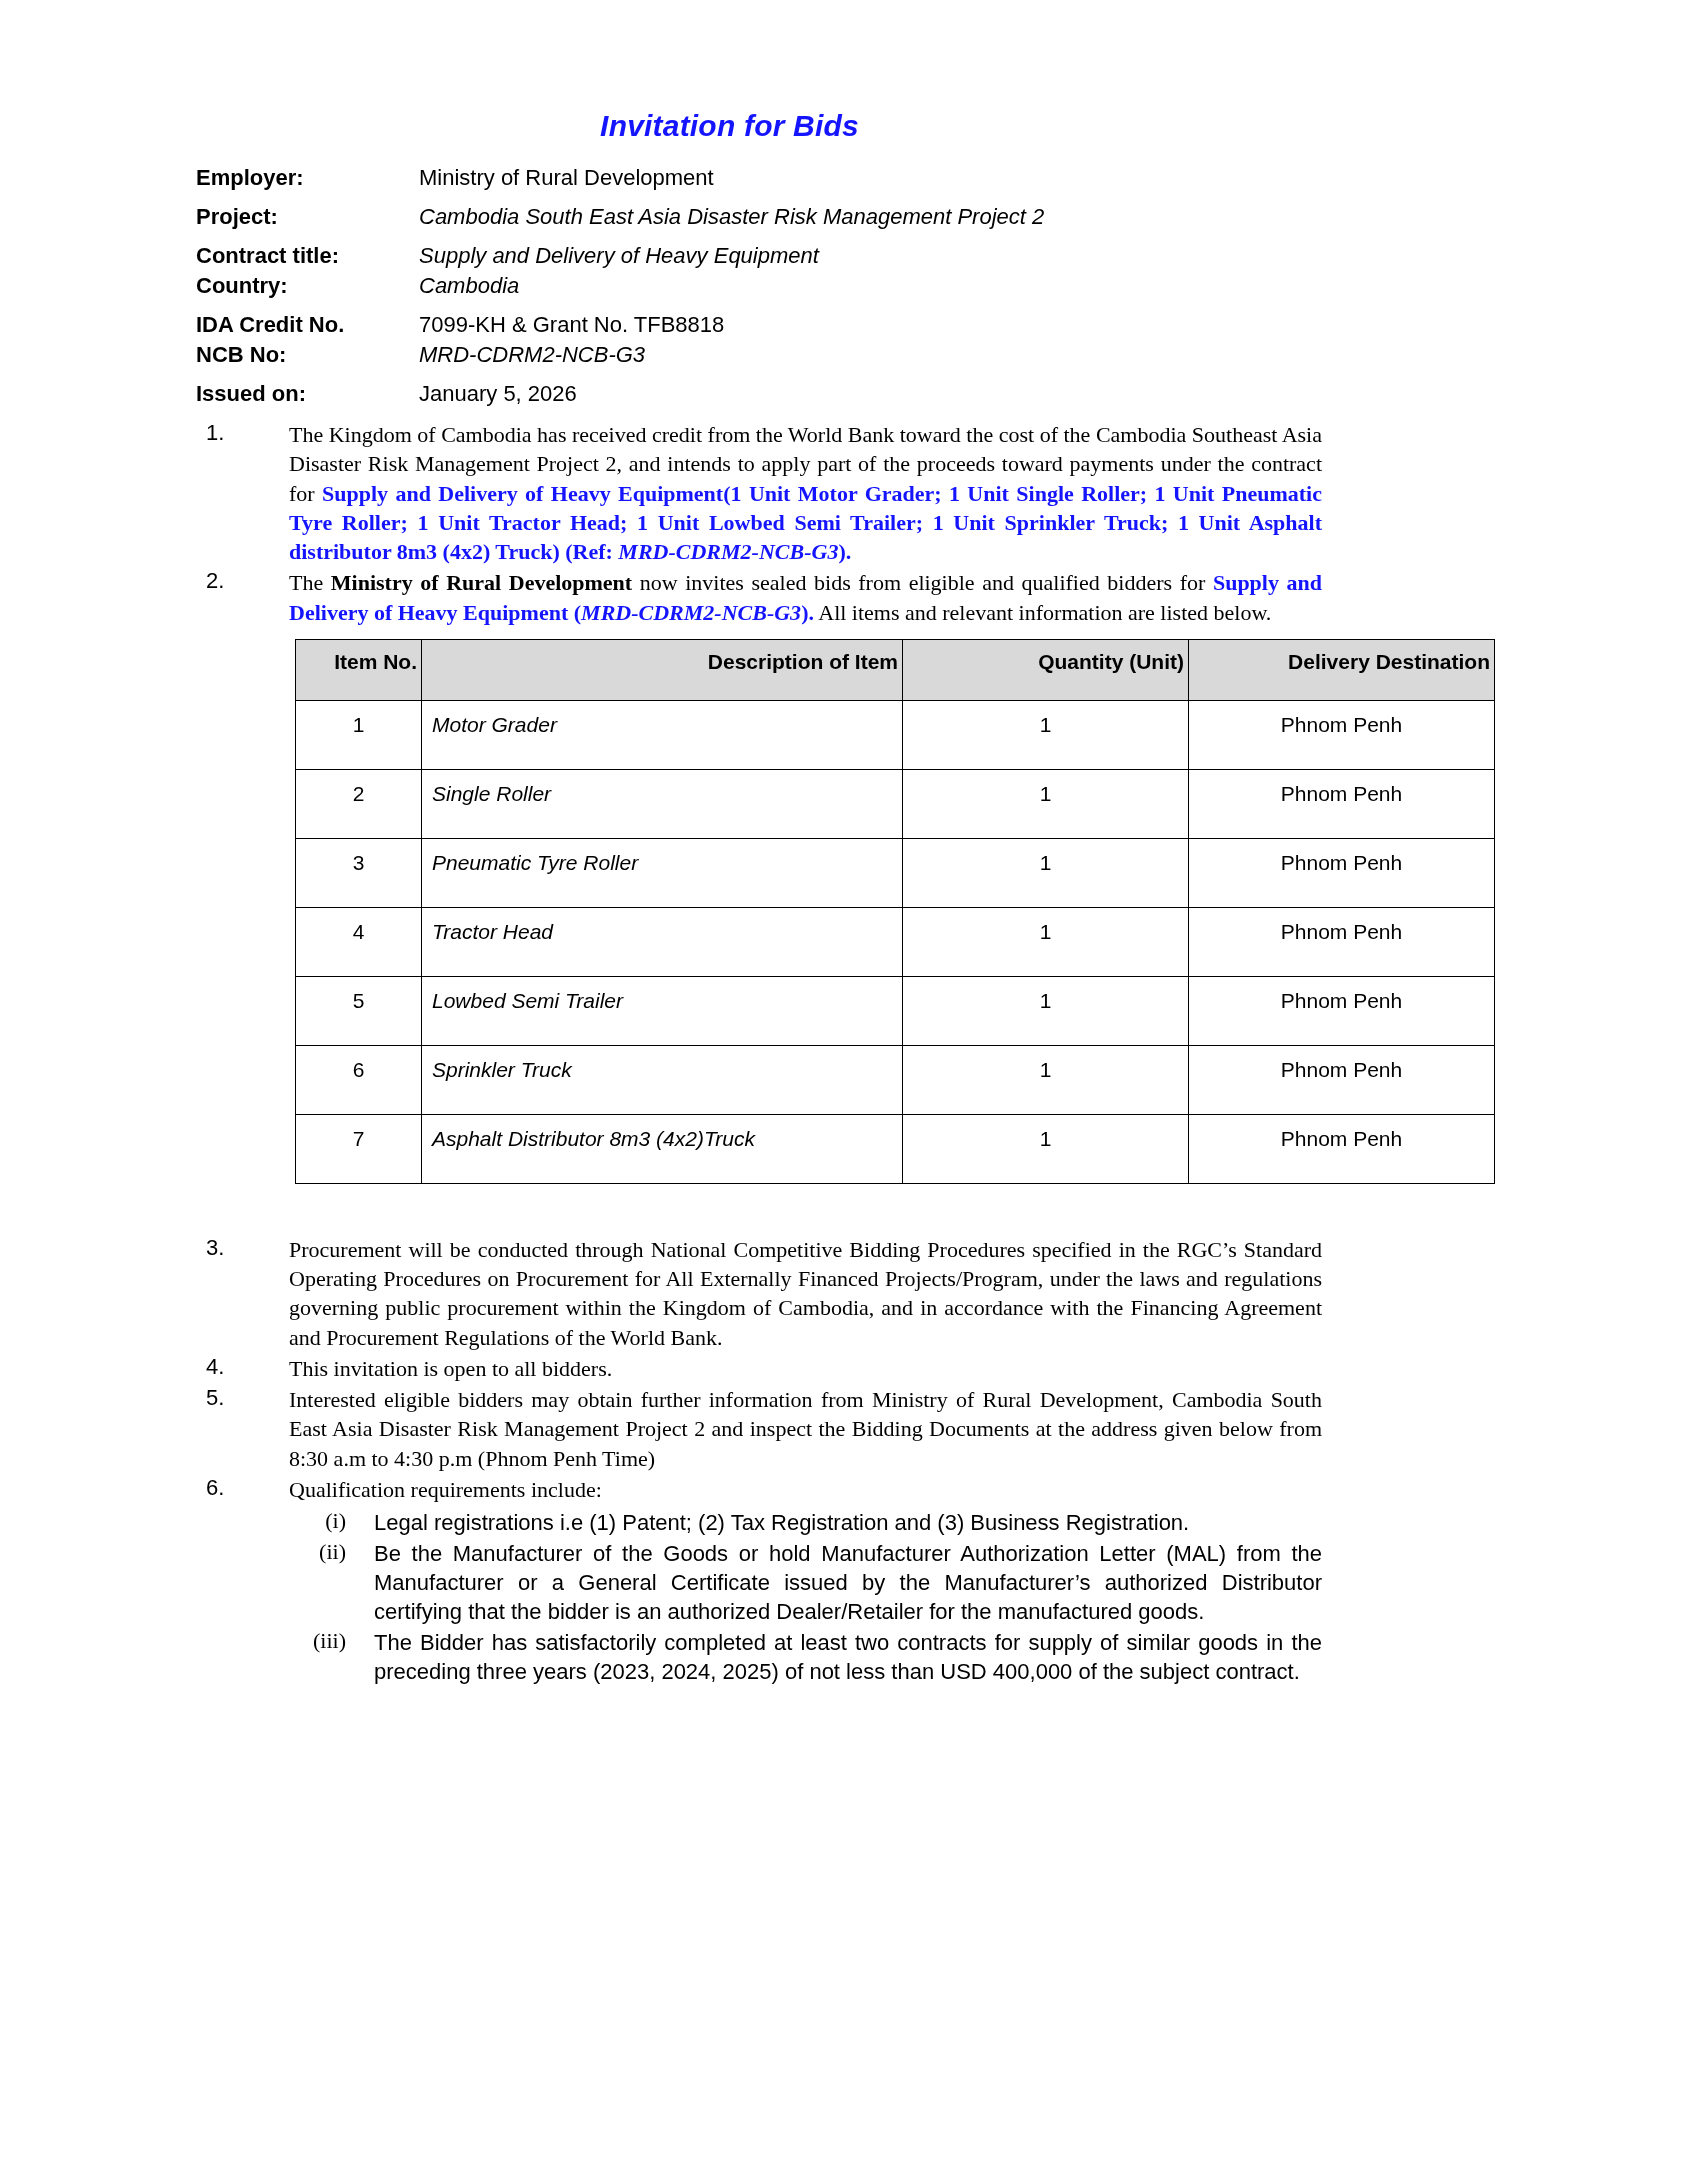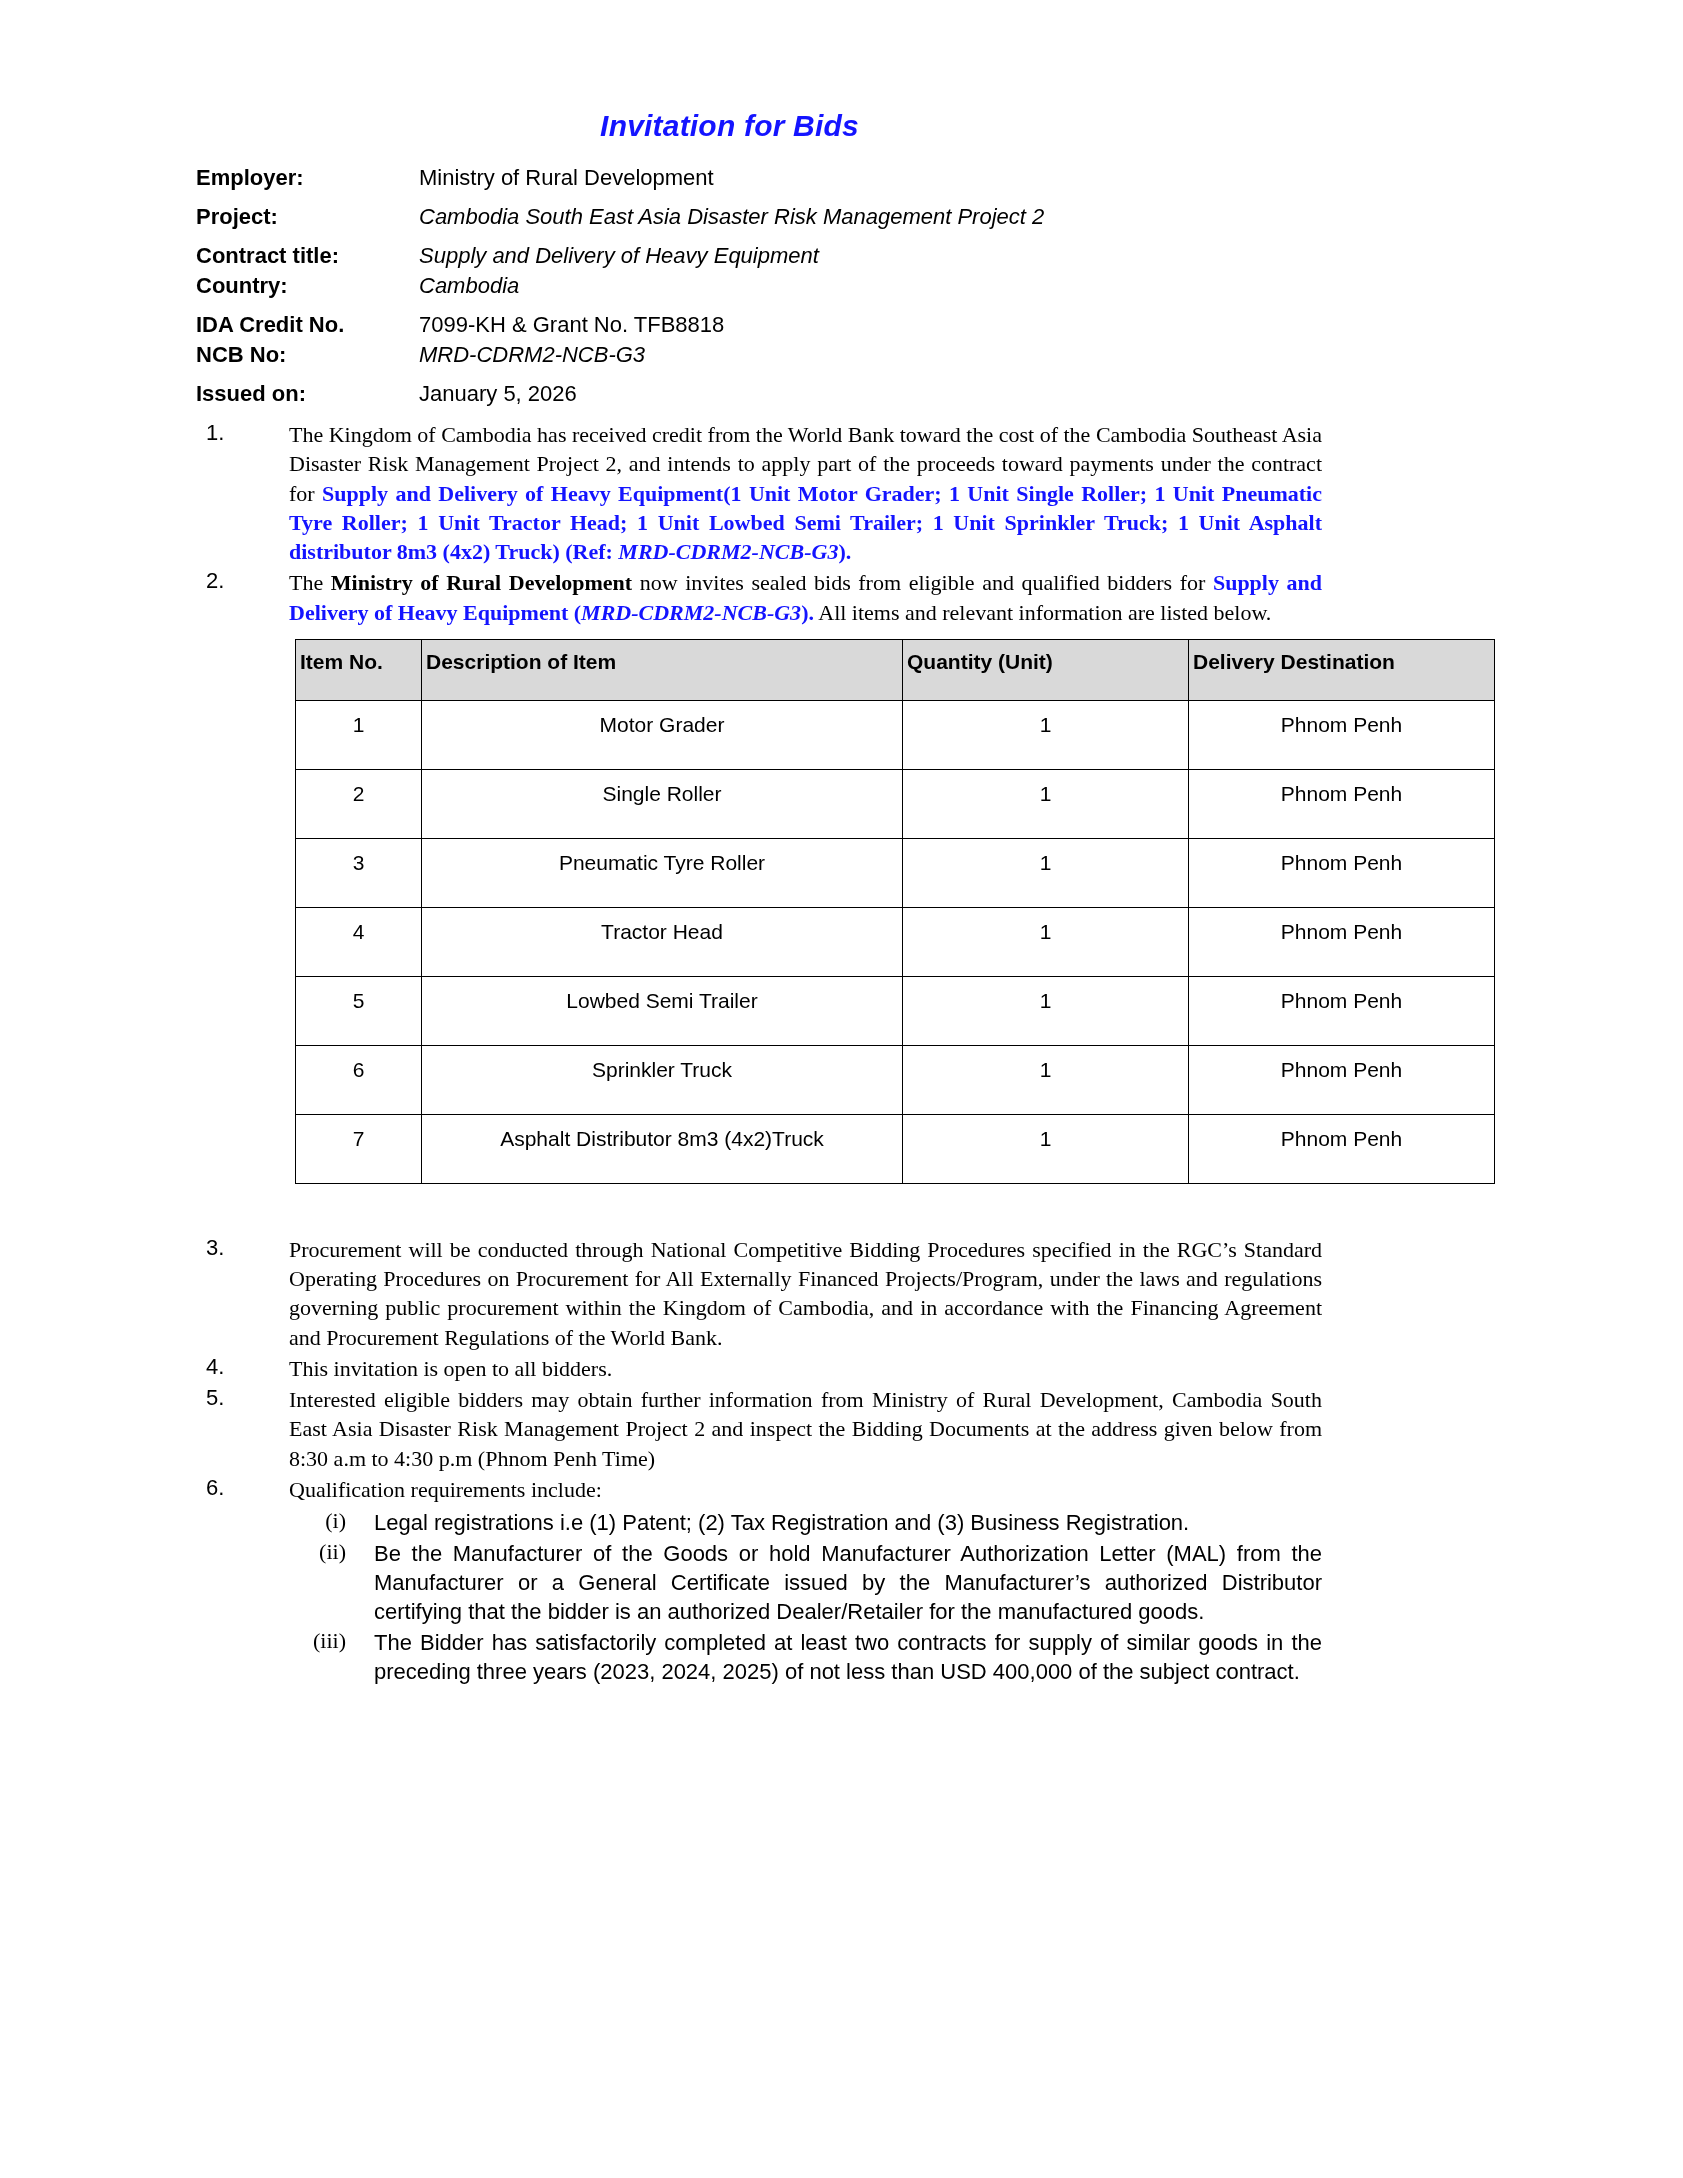--- a/index.html
+++ b/index.html
@@ -90,30 +90,30 @@
     margin: 12px 0 0 99px;
     table-layout: fixed;
   }
   table.items th, table.items td {
     border: 1.5px solid #000000;
     font-size: 21px;
     vertical-align: top;
   }
   table.items th {
     background: #d9d9d9;
-    text-align: left;
+    text-align: right;
     font-weight: bold;
     padding: 10px 4px 26px 4px;
   }
   table.items td {
     padding: 12px 10px;
     height: 44px;
   }
   td.c { text-align: center; }
-  td.l { text-align: center; padding-left: 14px; }
+  td.l { text-align: left; padding-left: 14px; font-style: italic; }
   .col-no   { width: 117px; }
   .col-desc { width: 472px; }
   .col-qty  { width: 277px; }
   .col-dest { width: 297px; }
 
   .spacer-after-table { height: 51px; }
 
   ol.romans {
     list-style: none;
     margin: 4px 0 0 0;

